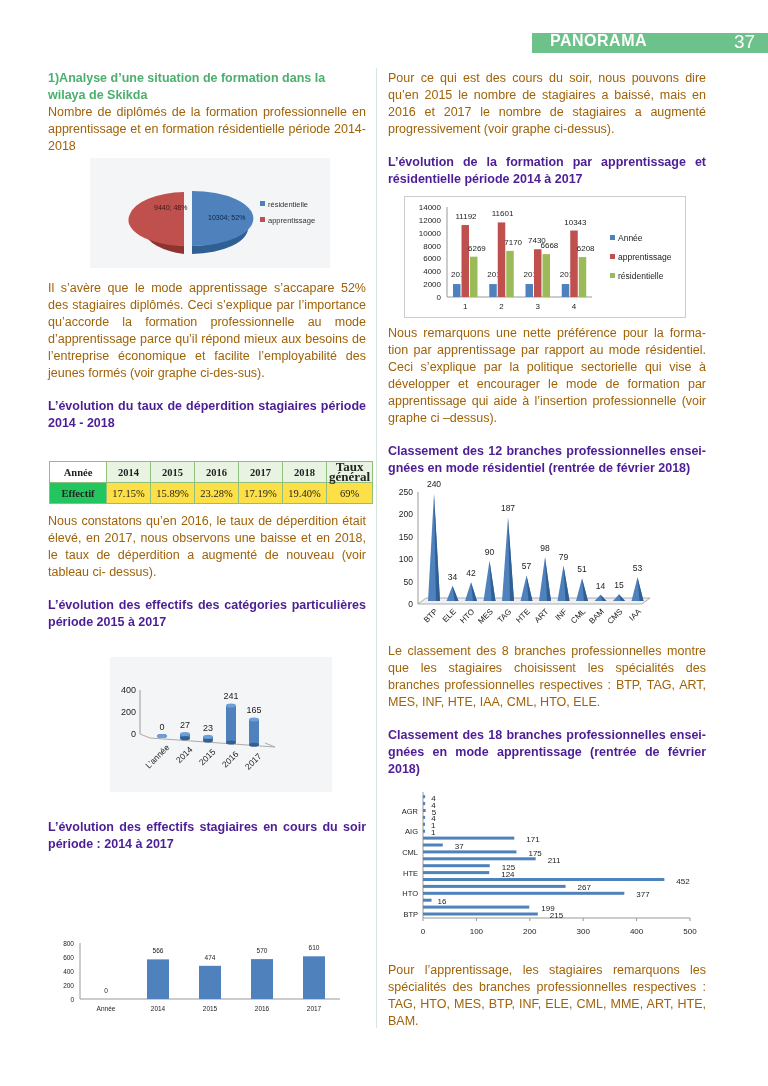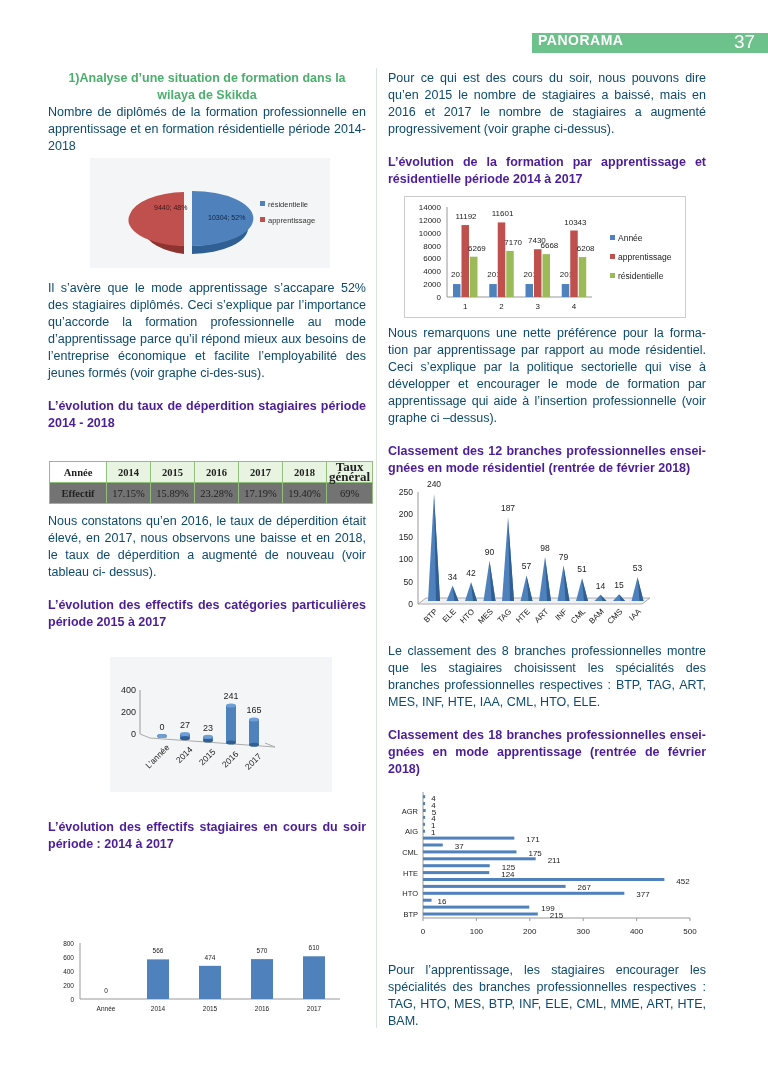--- a/index.html
+++ b/index.html
@@ -1,37 +1,37 @@
 <!DOCTYPE html>
 <html><head>
 <meta charset="utf-8">
 <style>
   html, body { margin:0; padding:0; background:#ffffff; }
   body { width:768px; height:1086px; position:relative; overflow:hidden;
          font-family:"DejaVu Sans", sans-serif; color:#222; }
   .header-band { position:absolute; left:532px; top:33px; width:198px; height:20px; background:#6dc18a; }
-  .header-title { position:absolute; left:538px; top:32px; font-family:"Liberation Sans", sans-serif;
-         font-weight:bold; font-size:14px; color:#fff; letter-spacing:0.5px; }
+  .header-title { position:absolute; left:550px; top:32px; font-family:"Liberation Sans", sans-serif;
+         font-weight:bold; font-size:16px; color:#fff; letter-spacing:0.5px; }
   .header-num-box { position:absolute; left:728px; top:33px; width:40px; height:20px; background:#6dc18a; }
   .header-num { position:absolute; left:734px; top:31px; font-family:"Liberation Sans", sans-serif;
          font-size:19px; color:#fff; }
   .divider { position:absolute; left:376px; top:68px; width:1px; height:960px; background:#d6e4da; }
   .col { position:absolute; width:318px; }
   .col-left { left:48px; }
   .col-right { left:388px; }
   .p { font-family:"Liberation Sans", sans-serif; font-size:12.5px; line-height:17px; text-align:justify;
-       color:#0c4a6e; margin:0; }
+       color:#a16207; margin:0; }
   .h { font-family:"Liberation Sans", sans-serif; font-size:12.5px; line-height:17px; font-weight:bold; color:#4c1d95; margin:0; text-align:justify; }
-  .h-green { font-family:"Liberation Sans", sans-serif; font-size:12.5px; line-height:17px; color:#4caf6e; margin:0; font-weight:bold;text-align:center;}
+  .h-green { font-family:"Liberation Sans", sans-serif; font-size:12.5px; line-height:17px; color:#4caf6e; margin:0; font-weight:bold;}
   .abs { position:absolute; }
   table.dep { border-collapse:collapse; font-family:"Liberation Serif", serif; font-size:10.5px; }
   table.dep td, table.dep th { border:1px solid #8fbf7a; text-align:center; padding:0 2px; height:20px; }
   table.dep th { background:#e8f3e1; font-weight:bold; }
-  table.dep td { background:#737373; }
-  table.dep .rowhead { background:#737373; font-weight:bold; }
+  table.dep td { background:#fde047; }
+  table.dep .rowhead { background:#22c55e; font-weight:bold; }
   table.dep .corner { background:#fff; }
   svg text { font-family:"Liberation Sans", sans-serif; }
 </style>
 </head>
 <body>
 
 <div class="header-band"></div>
 <div class="header-title">PANORAMA</div>
 <div class="header-num-box"></div>
 <div class="header-num">37</div>
@@ -338,14 +338,14 @@
       <text x="30" y="129" font-size="7.5" text-anchor="end" fill="#222">BTP</text>
       <text x="30" y="108.3" font-size="7.5" text-anchor="end" fill="#222">HTO</text>
       <text x="30" y="87.6" font-size="7.5" text-anchor="end" fill="#222">HTE</text>
       <text x="30" y="66.9" font-size="7.5" text-anchor="end" fill="#222">CML</text>
       <text x="30" y="46.19999999999999" font-size="7.5" text-anchor="end" fill="#222">AIG</text>
       <text x="30" y="25.5" font-size="7.5" text-anchor="end" fill="#222">AGR</text>
     </svg>
 </div>
 
 <div class="col col-right" style="top:962px;">
-  <p class="p">Pour l’apprentissage, les stagiaires encourager les spécialités des branches professionnelles respectives : TAG, HTO, MES, BTP, INF, ELE, CML, MME, ART, HTE, BAM.</p>
+  <p class="p">Pour l’apprentissage, les stagiaires remarquons les spécialités des branches professionnelles respectives : TAG, HTO, MES, BTP, INF, ELE, CML, MME, ART, HTE, BAM.</p>
 </div>
 
 </body></html>

